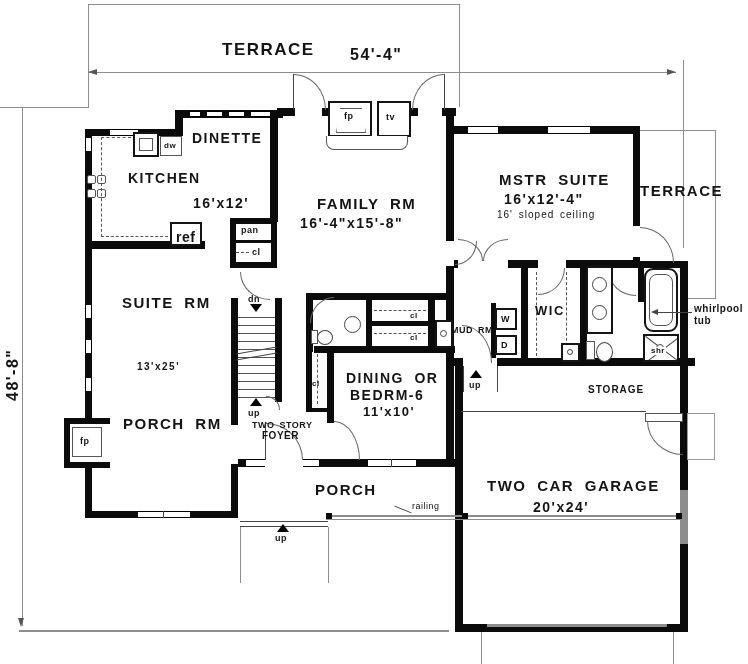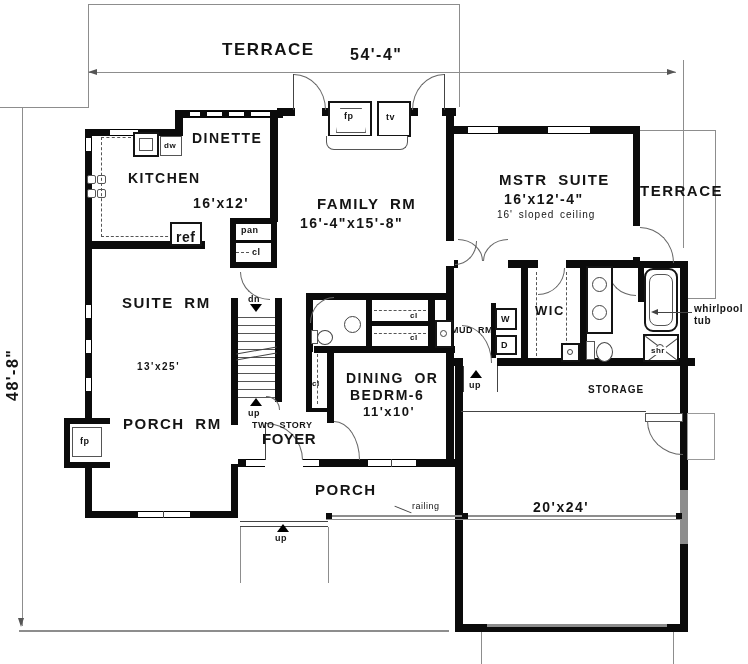--- a/index.html
+++ b/index.html
@@ -178,21 +178,21 @@
 
   <div class="stairs" style="left:238px;top:310px;width:37px;height:90px"></div>
   <div class="tb" style="left:236px;top:350px;width:41px;height:1px;transform:rotate(-10deg)"></div>
   <div class="tb" style="left:236px;top:356px;width:41px;height:1px;transform:rotate(-10deg)"></div>
   <div class="lbl sm" style="left:248px;top:295px;font-size:9px">dn</div>
   <div class="tri" style="left:250px;top:304px;border-top:8px solid #000;border-left:6px solid transparent;border-right:6px solid transparent"></div>
   <div class="tri" style="left:250px;top:398px;border-bottom:8px solid #000;border-left:6px solid transparent;border-right:6px solid transparent"></div>
   <div class="lbl sm" style="left:248px;top:409px;font-size:9px">up</div>
   <div class="arc tr" style="left:266px;top:396px;width:14px;height:14px"></div>
   <div class="lbl sm" style="left:252px;top:421px;font-size:9px">TWO STORY</div>
-  <div class="lbl sm" style="left:262px;top:431px;font-size:15px">FOYER</div>
+  <div class="lbl sm" style="left:262px;top:431px;font-size:10px">FOYER</div>
 
   <div class="circ" style="left:344px;top:316px;width:17px;height:17px"></div>
   <div class="box1" style="left:311px;top:330px;width:7px;height:14px"></div>
   <div class="circ" style="left:317px;top:330px;width:16px;height:15px"></div>
   <div class="dashh" style="left:374px;top:310px;width:52px"></div>
   <div class="dashh" style="left:374px;top:333px;width:52px"></div>
   <div class="lbl sm" style="left:410px;top:312px;font-size:8px">cl</div>
   <div class="lbl sm" style="left:410px;top:334px;font-size:8px">cl</div>
   <div class="box" style="left:435px;top:320px;width:18px;height:28px"></div>
   <div class="circ" style="left:440px;top:330px;width:7px;height:7px"></div>
@@ -262,15 +262,16 @@
   <div class="lbl" style="left:504px;top:192px;font-size:14px">16'x12'-4"</div>
   <div class="lbl sm" style="left:497px;top:210px;font-size:10px;font-weight:normal;letter-spacing:1px">16' sloped ceiling</div>
   <div class="lbl" style="left:122px;top:295px;font-size:15px">SUITE RM</div>
   <div class="lbl" style="left:137px;top:362px;font-size:10px">13'x25'</div>
   <div class="lbl" style="left:123px;top:416px;font-size:15px">PORCH RM</div>
   <div class="lbl" style="left:346px;top:371px;font-size:14px">DINING OR</div>
   <div class="lbl" style="left:350px;top:388px;font-size:14px">BEDRM-6</div>
   <div class="lbl" style="left:363px;top:405px;font-size:13px">11'x10'</div>
   <div class="lbl sm" style="left:588px;top:385px;font-size:10px;letter-spacing:1px">STORAGE</div>
   <div class="lbl" style="left:315px;top:482px;font-size:15px">PORCH</div>
+  <div class="lbl" style="left:487px;top:478px;font-size:15px">TWO CAR GARAGE</div>
   <div class="lbl" style="left:533px;top:500px;font-size:14px">20'x24'</div>
 
 </div>
 
 </body></html>

